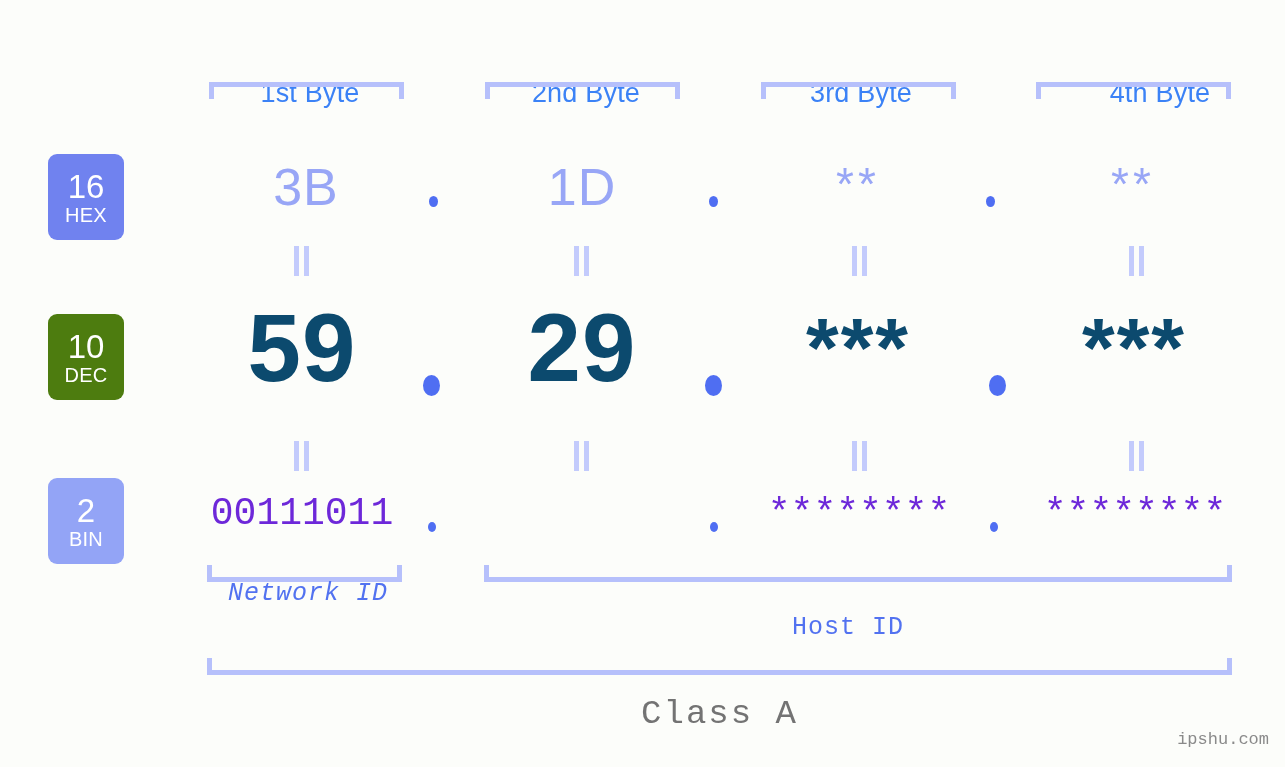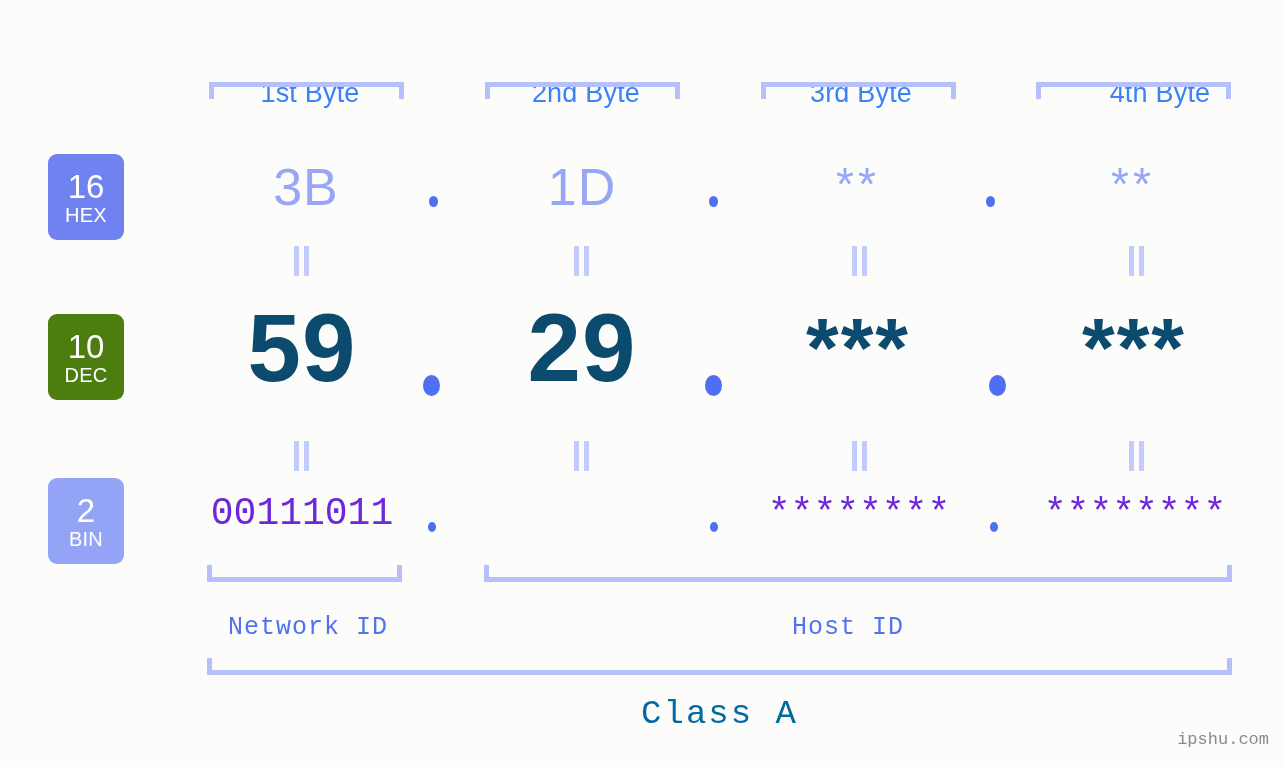--- a/index.html
+++ b/index.html
@@ -167,21 +167,21 @@
     color: #5272f0;
     letter-spacing: 1px;
     white-space: nowrap;
   }
 
   .class-label {
     position: absolute;
     text-align: center;
     font-family: "Liberation Mono", monospace;
     font-size: 34px;
-    color: #0369a1;
+    color: #737373;
     letter-spacing: 2px;
     white-space: nowrap;
   }
 
   .watermark {
     position: absolute;
     right: 16px;
     bottom: 18px;
     font-family: "Liberation Mono", monospace;
     font-size: 17px;
@@ -275,21 +275,21 @@
   <div class="cell bin-val" style="left:729px;">********</div>
   <div class="cell bin-val" style="left:1005px;">********</div>
 
   <div class="dot dot-bin" style="left:428px; top:522px;"></div>
   <div class="dot dot-bin" style="left:710px; top:522px;"></div>
   <div class="dot dot-bin" style="left:990px; top:522px;"></div>
 
   <div class="bracket-bottom" style="left:207px; top:565px; width:195px;"></div>
   <div class="bracket-bottom" style="left:484px; top:565px; width:748px;"></div>
 
-  <div class="id-label" style="left:188px; top:613px; width:240px;">Network ID</div>
+  <div class="id-label" style="left:188px; top:579px; width:240px;font-style:italic;">Network ID</div>
   <div class="id-label" style="left:728px; top:613px; width:240px;">Host ID</div>
 
   <div class="bracket-bottom" style="left:207px; top:658px; width:1025px;"></div>
 
   <div class="class-label" style="left:207px; top:695px; width:1025px;">Class A</div>
 
   <div class="watermark">ipshu.com</div>
 
 </div>
 

